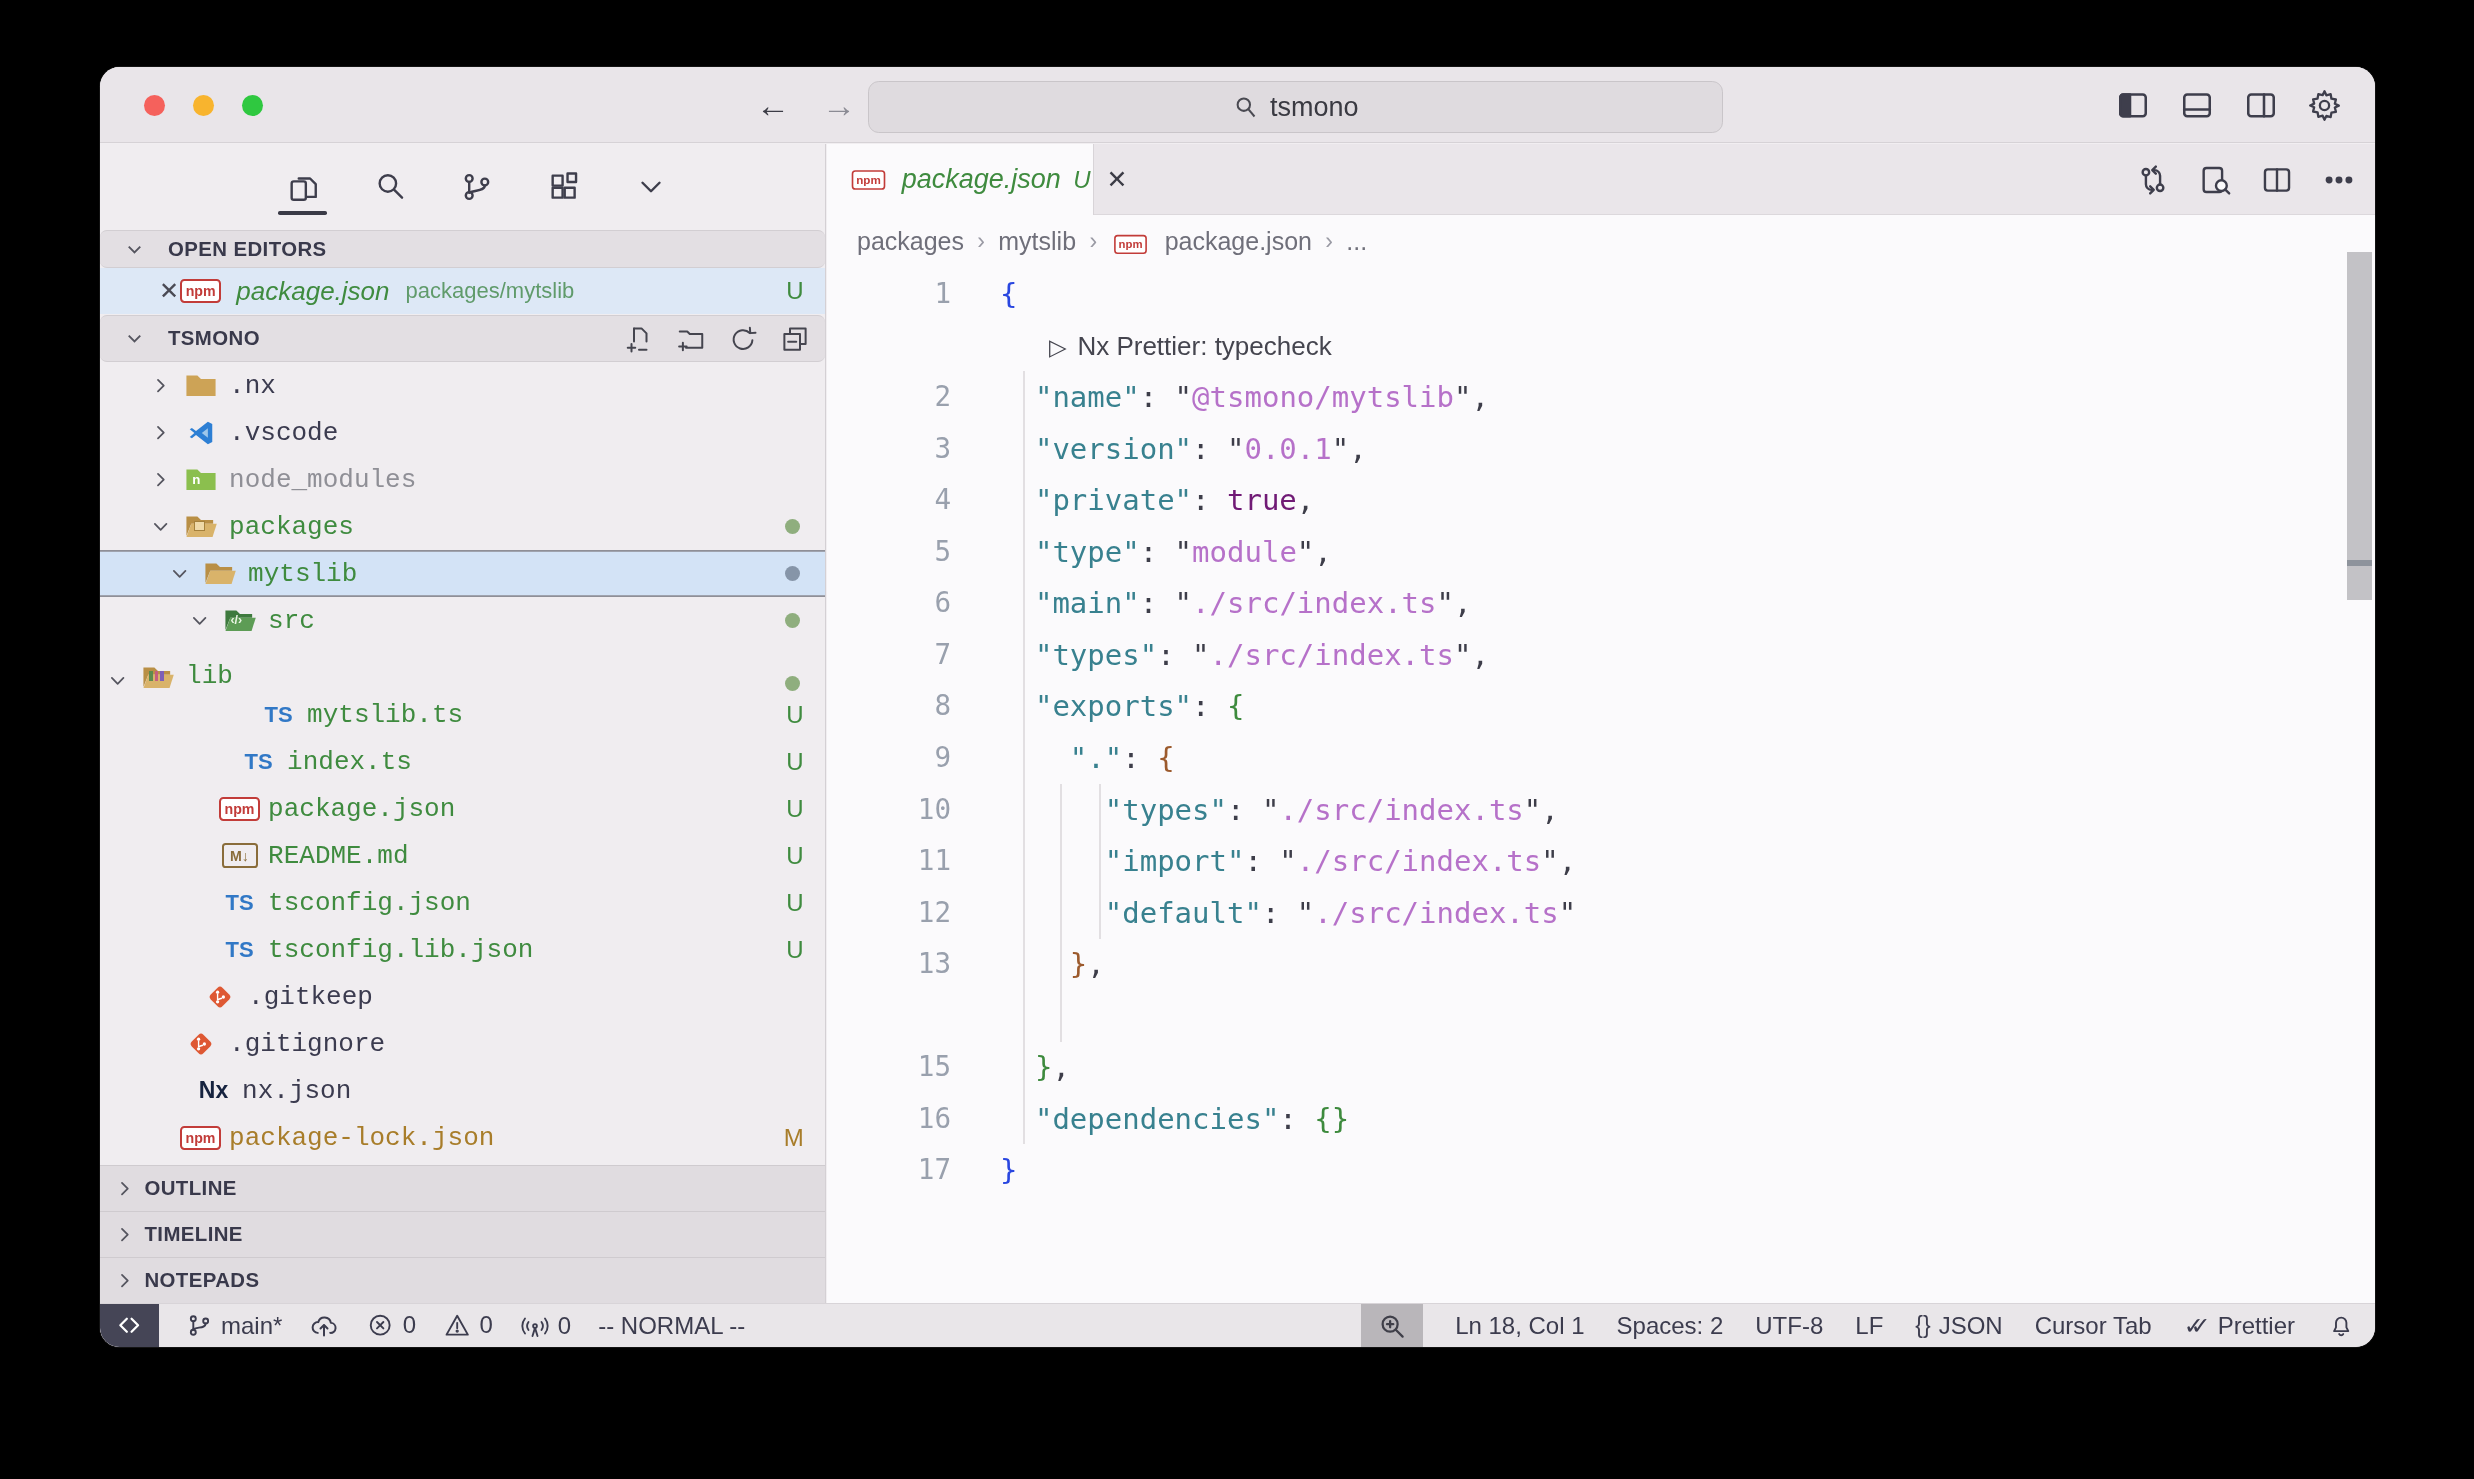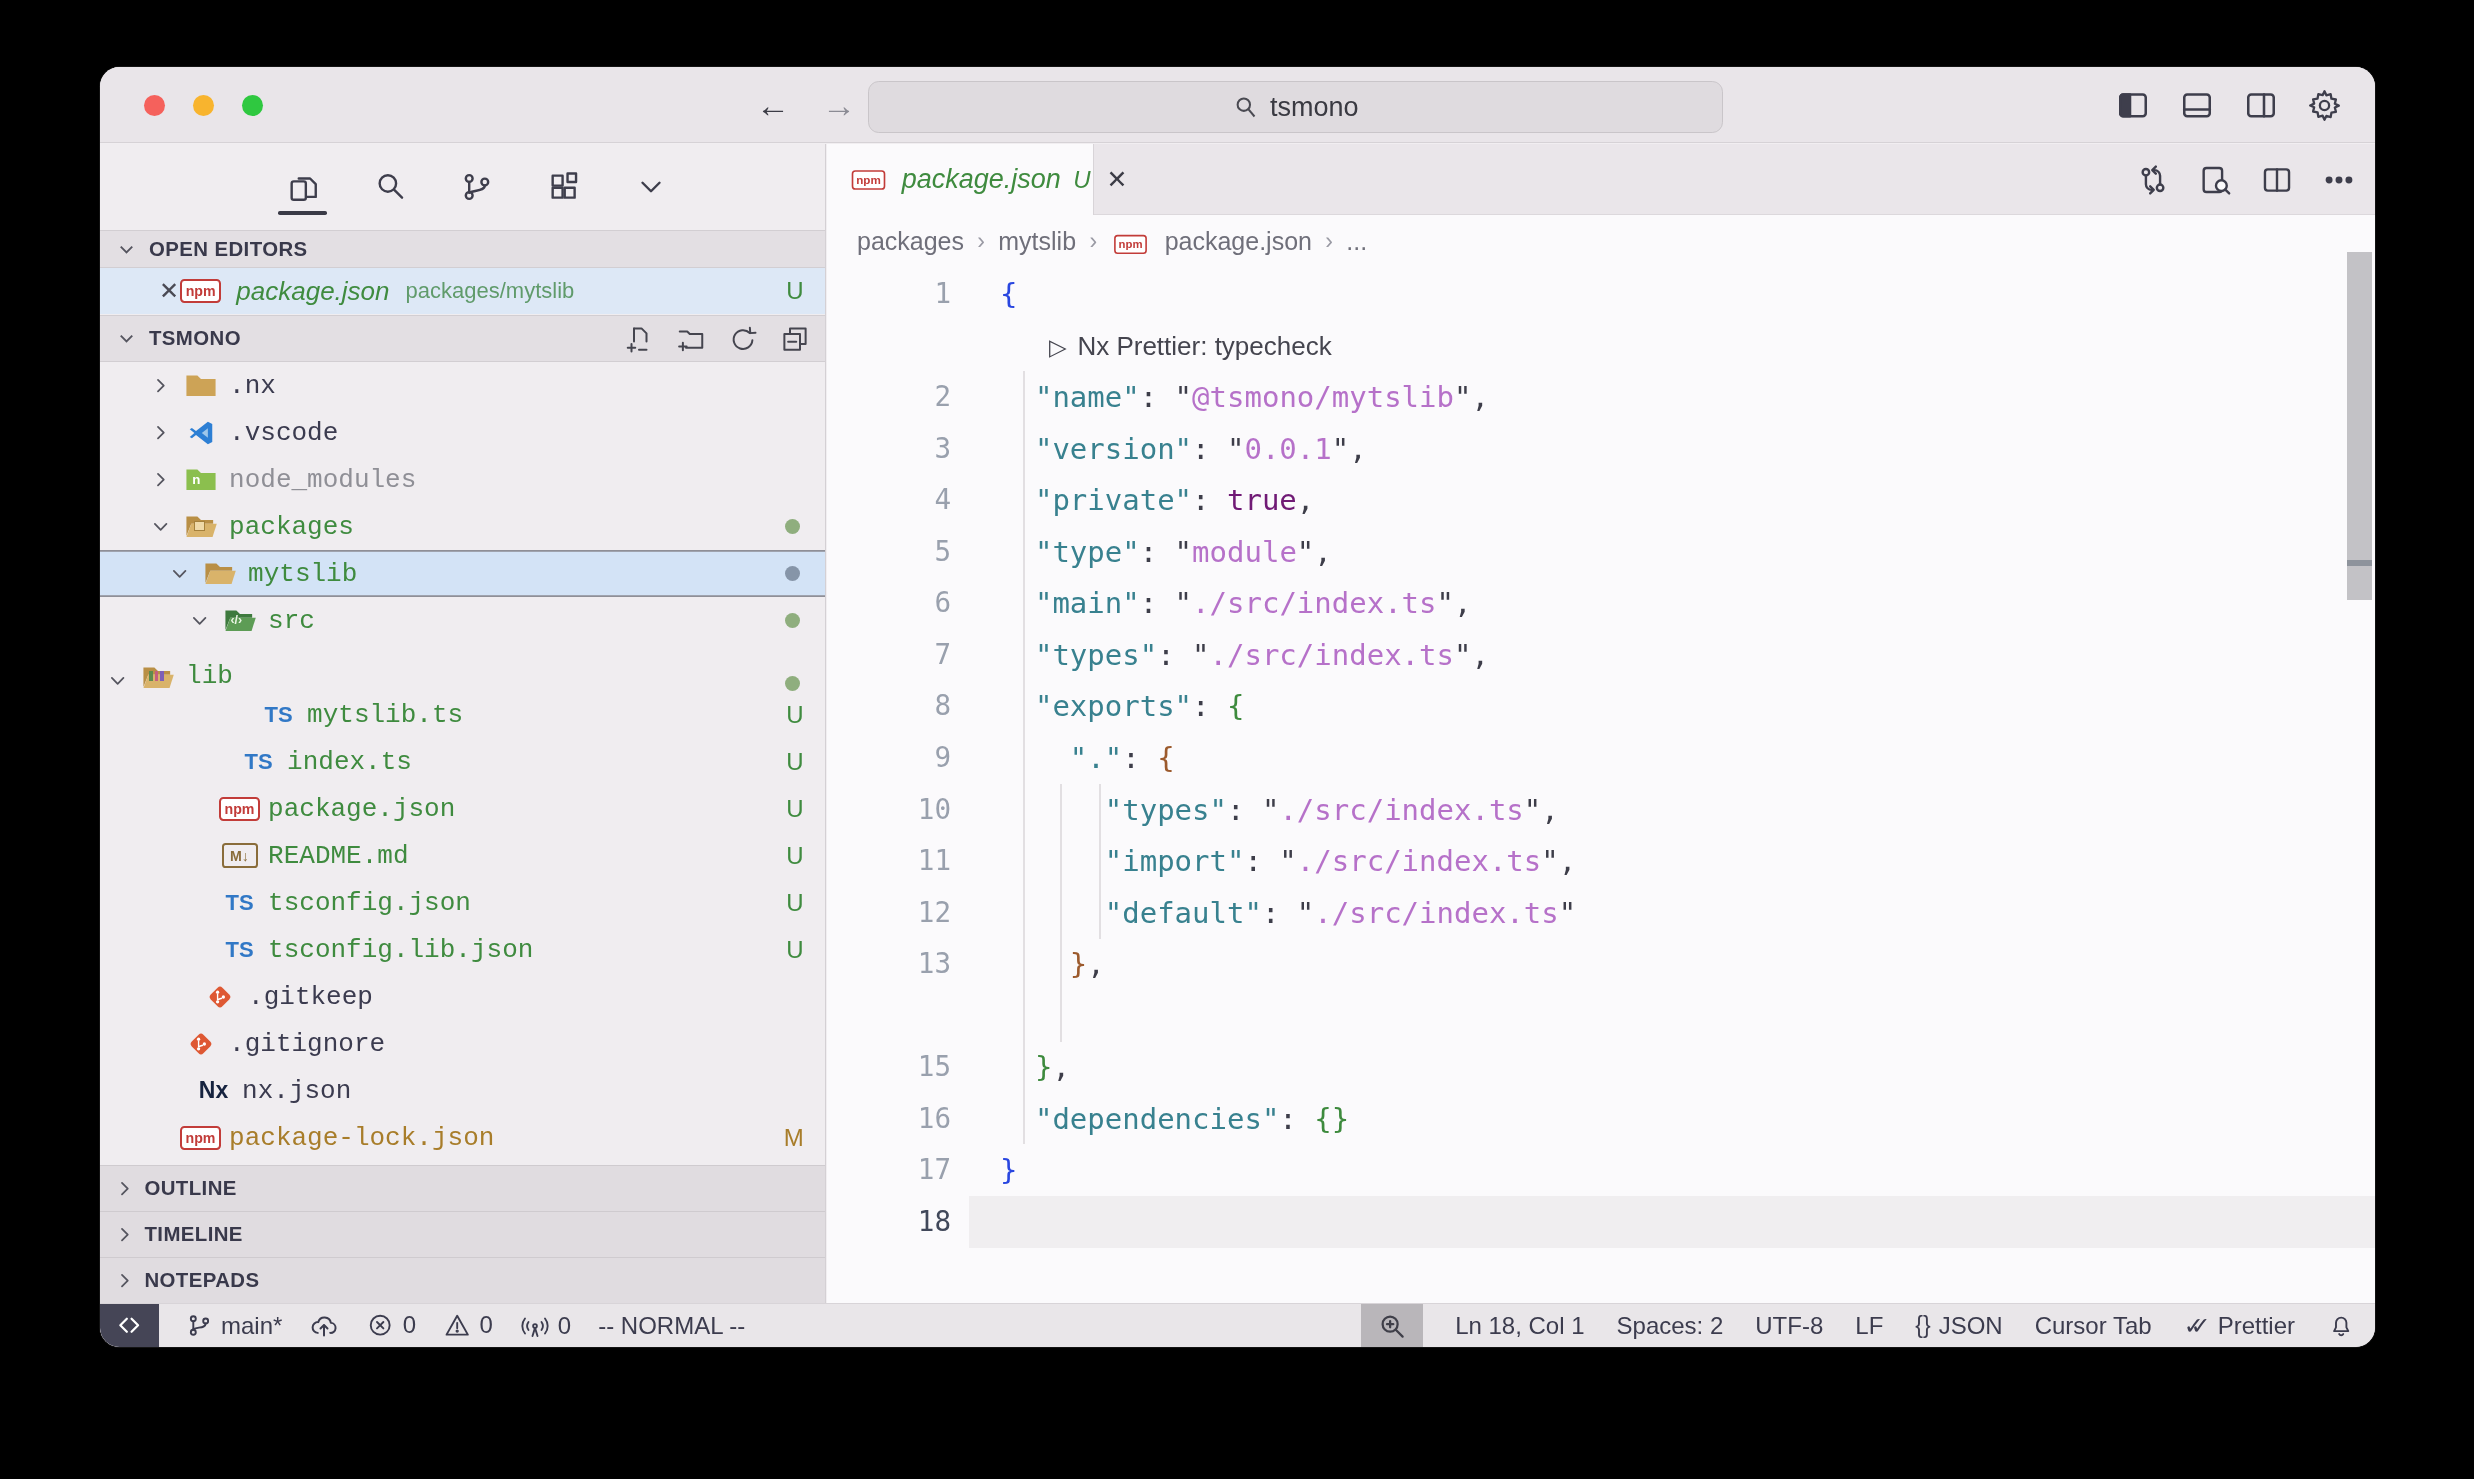--- a/index.html
+++ b/index.html
@@ -24,22 +24,22 @@
   .tbicon { width:37px; height:37px; display:flex; align-items:center; justify-content:center; color:#3e3e4c; }
   
   .sidebar { position:absolute; top:77px; left:0; width:726px; bottom:44px;
              background:#f0edf0; border-right:0.9px solid #d4d0d4; overflow:hidden; }
   .activity { position:absolute; top:0; left:0; right:0; height:85px; display:flex;
               align-items:center; padding-left:182px; gap:46px; }
   .act-btn { position:relative; width:41px; height:57px; display:flex; align-items:center; justify-content:center; color:#4a4a56; }
   .act-btn .ul { position:absolute; left:-3.6px; right:-3.6px; bottom:0px; height:3.6px; background:#3a3a46; border-radius:1.8px; }
   .sec-header { position:absolute; left:0; right:0; background:#e3dfe3;
                 border-top:0.9px solid #d2ced2; border-bottom:0.9px solid #d2ced2;
-                display:flex; align-items:center; padding-left:15px; gap:11px;
-                font-weight:700; font-size:20.4px; color:#39394b; letter-spacing:0.4px; }
+                display:flex; align-items:center; padding-left:23px; gap:22px;
+                font-weight:700; font-size:20.4px; color:#39394b; letter-spacing:0.4px;border-radius:7px; }
   .sec-header .chev { color:#55555f; }
   .hdr-actions { position:absolute; right:12.4px; top:0; bottom:0; display:flex; gap:16px; align-items:center; }
   .hdr-actions .hact { width:36px; height:36px; display:flex; align-items:center; justify-content:center; color:#45454f; }
   .oe-row { position:absolute; left:0; right:0; top:124px; height:46px; background:#dde8f6;
             display:flex; align-items:center; font-size:26px; }
   .oe-close { margin-left:59px; color:#4a4a54; font-size:24px; }
   .oe-name { color:#3f8b3f; font-style:italic; margin-left:14.2px; }
   .oe-path { color:#53935c; font-size:22px; margin-left:16px; opacity:.9; }
   .tree { position:absolute; top:218px; left:0; right:0; }
   .trow { position:relative; height:47px; display:flex; align-items:center; font-size:26px; }
@@ -600,25 +600,20 @@
           <span class="ctext"><span class="tk-pun">  </span><span class="tk-b2">}</span><span class="tk-pun">,</span></span>
         </div>
         <div class="crow" style="top: 825px;">
           <span class="ln">16</span>
           <span class="ctext"><span class="tk-pun">  </span><span class="tk-key">"dependencies"</span><span class="tk-pun">: </span><span class="tk-b2">{}</span></span>
         </div>
         <div class="crow" style="top: 876px;">
           <span class="ln">17</span>
           <span class="ctext"><span class="tk-b1">}</span></span>
         </div>
-        <div class="crow" style="top: 928px;">
-          <div class="cur-line"></div>
-          <span class="ln active">18</span>
-          <span class="ctext"></span>
-        </div>
       </div>
 
     <div class="vthumb"></div>
     <div class="vmark"></div>
   </div>
 
   <div class="statusbar">
     <div class="sb-left">
         <span class="remote-box">
           <svg width="28.4" height="28.4" viewBox="0 0 24 24" fill="none" stroke="#ffffff" stroke-width="1.9" stroke-linecap="round" stroke-linejoin="round">

